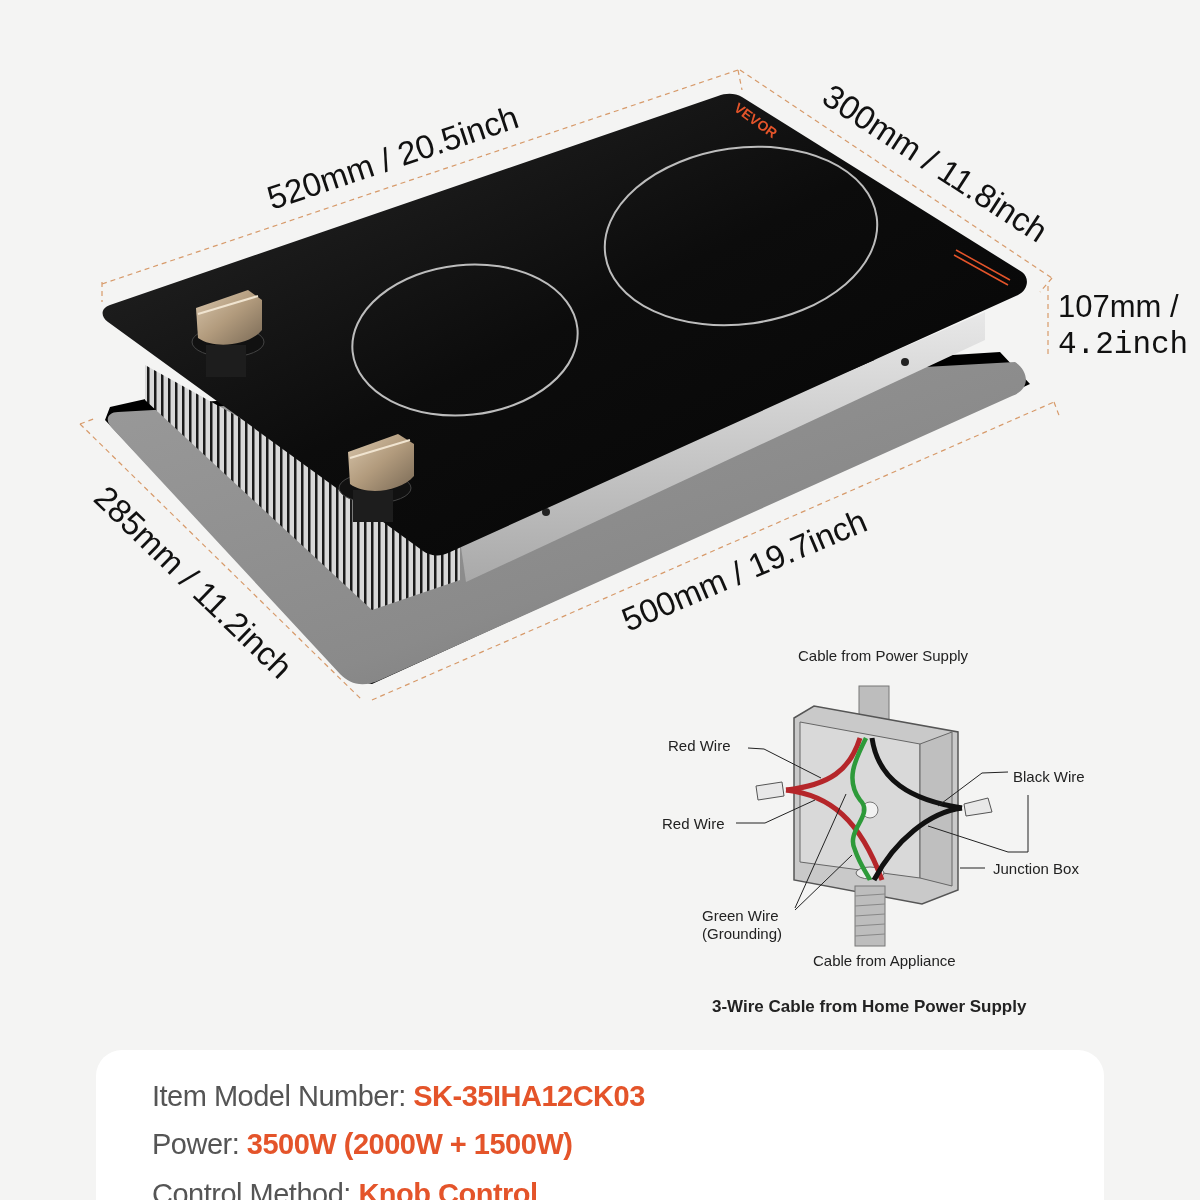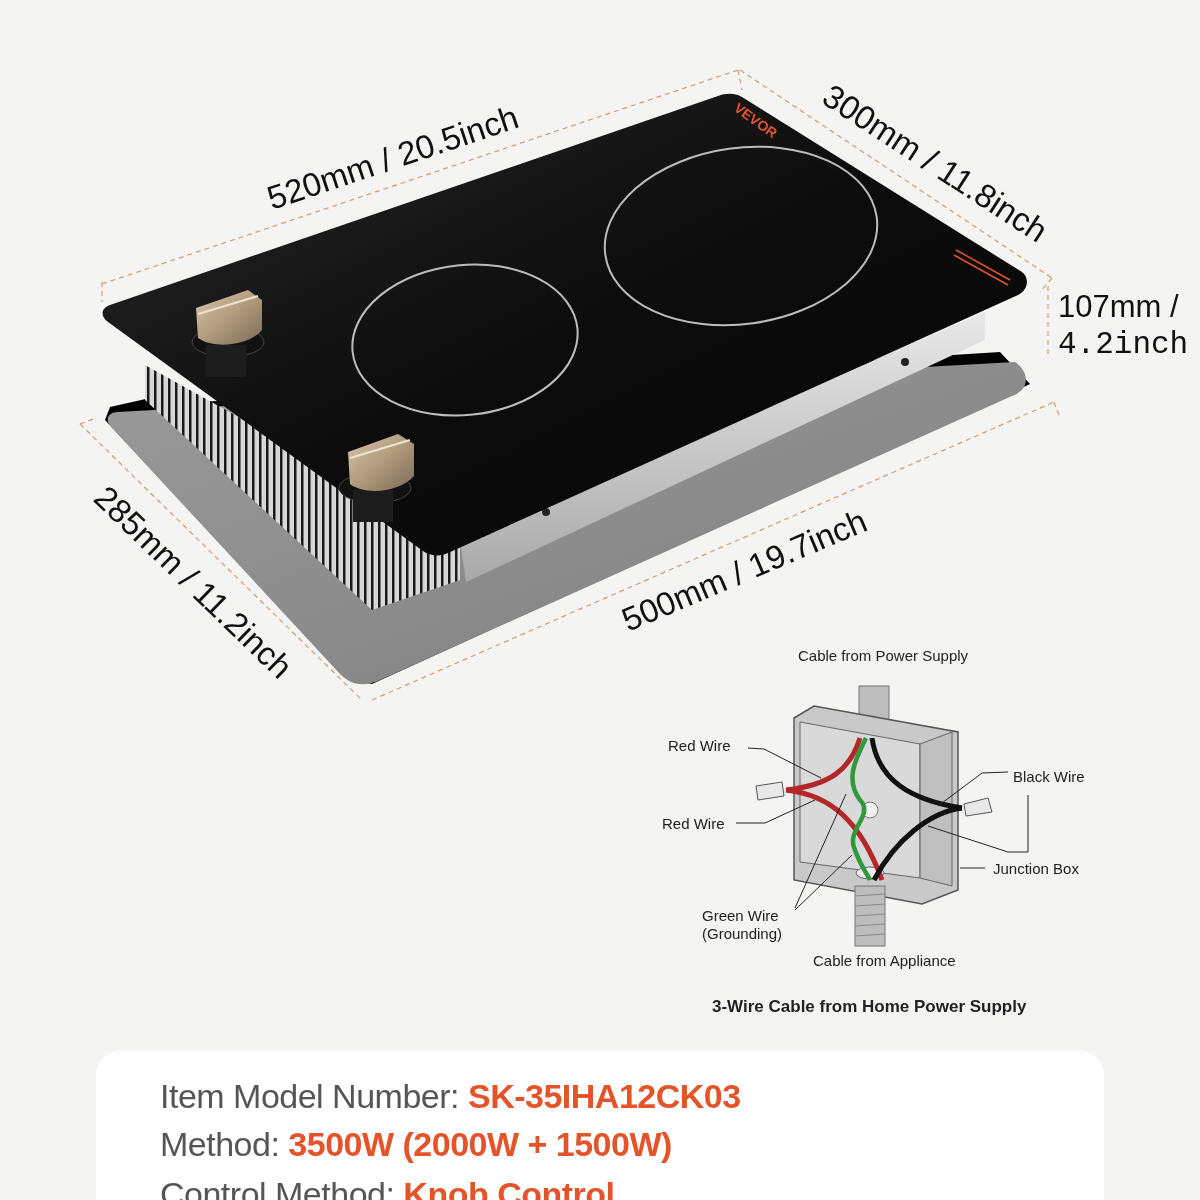--- a/index.html
+++ b/index.html
@@ -4,21 +4,21 @@
 <style>
   html,body{margin:0;padding:0;}
   body{width:1200px;height:1200px;overflow:hidden;background:#f4f4f3;font-family:"Liberation Sans",sans-serif;position:relative;}
   .stage{position:absolute;left:0;top:0;width:1200px;height:1200px;}
   svg text{font-family:"Liberation Sans",sans-serif;}
   .dim-label{font-size:33px;fill:#111;}
   .dim-label-plain{position:absolute;font-size:31px;color:#111;line-height:38px;}
   .diagram-label{font-size:15px;fill:#222;}
   .diagram-title{font-size:17px;font-weight:bold;fill:#222;}
   .spec-card{position:absolute;left:96px;top:1050px;width:1008px;height:180px;background:#ffffff;border-radius:26px;}
-  .spec-row{position:absolute;left:64px;font-size:34px;line-height:36px;letter-spacing:-0.5px;white-space:nowrap;}
+  .spec-row{position:absolute;left:56px;font-size:29px;line-height:36px;letter-spacing:-0.5px;white-space:nowrap;}
   .spec-key{color:#555;}
   .spec-val{color:#e4542a;font-weight:bold;}
 </style>
 </head>
 <body>
 
 <div class="stage">
 
   <svg class="stage" width="1200" height="1200" viewBox="0 0 1200 1200">
     <defs>
@@ -151,21 +151,21 @@
     <text class="diagram-label" x="813" y="966">Cable from Appliance</text>
     <text class="diagram-title" x="712" y="1012">3-Wire Cable from Home Power Supply</text>
   </svg>
 
   <div class="spec-card">
     <div class="spec-row" style="top:28px;">
       <span class="spec-key">Item Model Number:</span>
       <span class="spec-val">SK-35IHA12CK03</span>
     </div>
     <div class="spec-row" style="top:76px;">
-      <span class="spec-key">Method:</span>
+      <span class="spec-key">Power:</span>
       <span class="spec-val">3500W (2000W + 1500W)</span>
     </div>
     <div class="spec-row" style="top:126px;">
       <span class="spec-key">Control Method:</span>
       <span class="spec-val">Knob Control</span>
     </div>
   </div>
 </div>
 
 </body></html>

